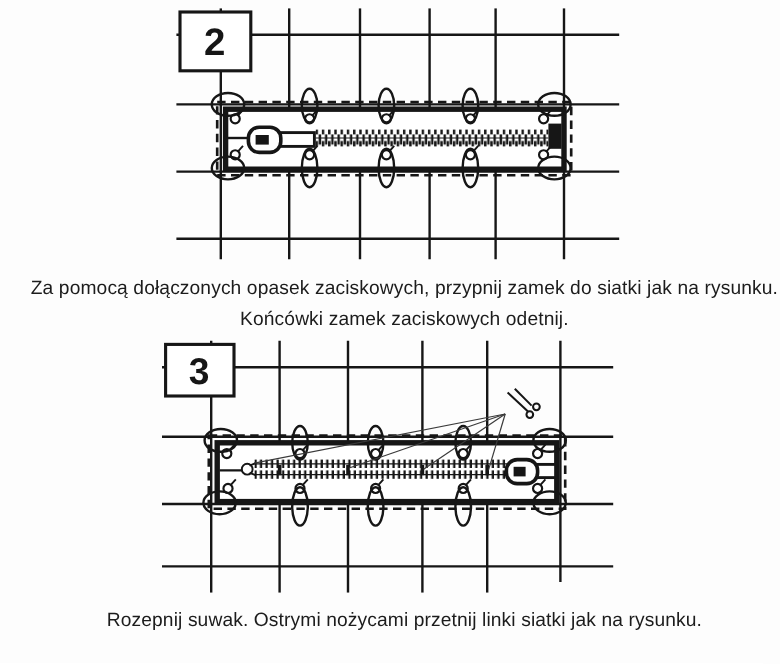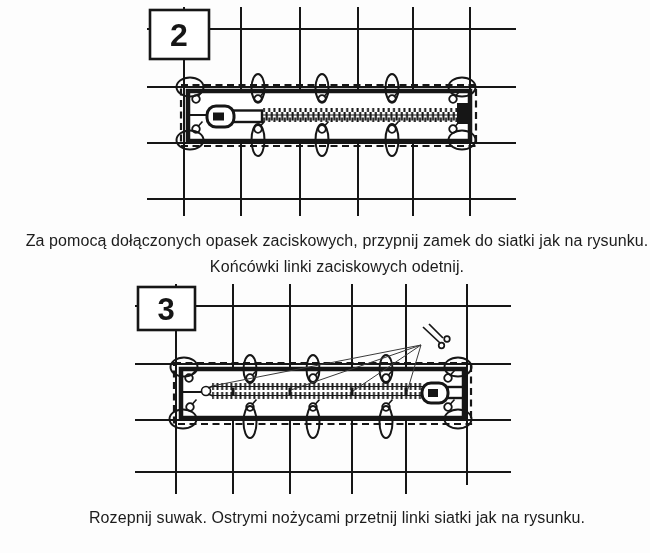--- a/index.html
+++ b/index.html
@@ -107,21 +107,21 @@
     </g>
 
     <g>
       <rect x="150" y="10" width="59" height="49" fill="#ffffff" stroke="currentColor" stroke-width="2.6"></rect>
       <text class="step-num" x="179" y="46" font-size="32" text-anchor="middle" fill="currentColor">2</text>
     </g>
   </svg>
 
   <p class="caption" id="caption-2">
     <span>Za pomocą dołączonych opasek zaciskowych, przypnij zamek do siatki jak na rysunku.</span><br>
-    <span>Końcówki linki zaciskowych odetnij.</span>
+    <span>Końcówki zamek zaciskowych odetnij.</span>
   </p>
 
   <svg id="diagram-3" width="650" height="219" viewBox="0 275 650 219">
 
     <g stroke="currentColor" stroke-width="2">
       <line x1="176" y1="284" x2="176" y2="494"></line>
       <line x1="233" y1="284" x2="233" y2="494"></line>
       <line x1="290" y1="284" x2="290" y2="494"></line>
       <line x1="352" y1="284" x2="352" y2="494"></line>
       <line x1="406" y1="284" x2="406" y2="494"></line>

